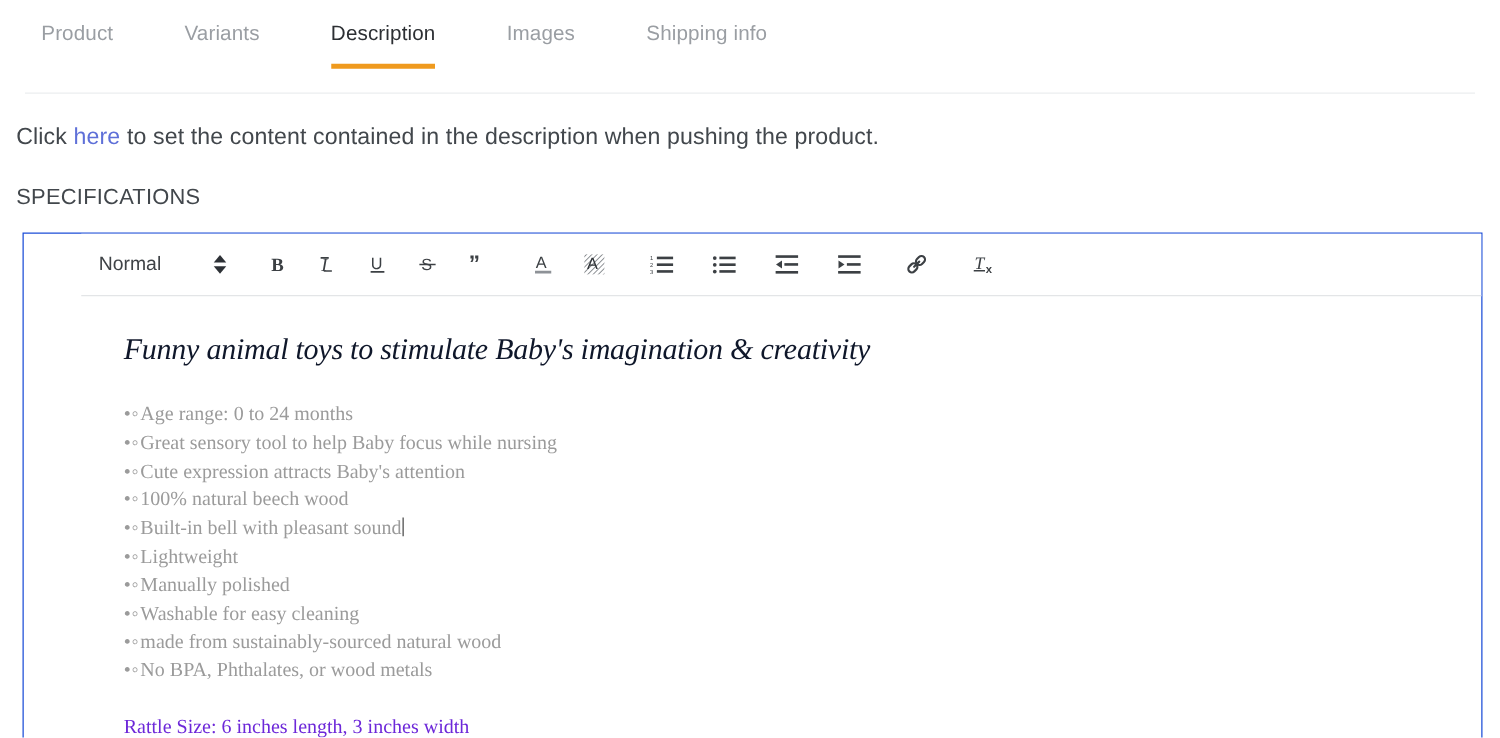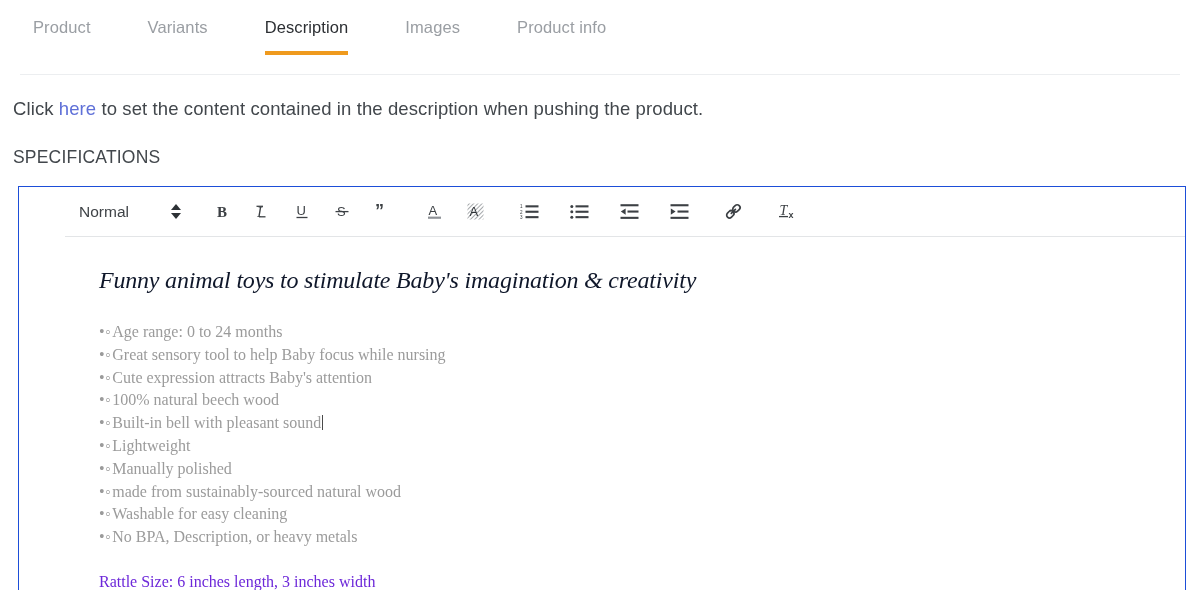--- a/index.html
+++ b/index.html
@@ -187,21 +187,21 @@
 <div class="tabs-bar">
   <div class="tab-pad-left"></div>
   <button class="tab">Product</button>
   <div class="tab-spacer"></div>
   <button class="tab">Variants</button>
   <div class="tab-spacer"></div>
   <button class="tab active">Description</button>
   <div class="tab-spacer"></div>
   <button class="tab">Images</button>
   <div class="tab-spacer"></div>
-  <button class="tab">Product info</button>
+  <button class="tab">Shipping info</button>
 </div>
 
 <div class="intro"><span>Click </span><a class="link" href="#">here</a><span> to set the content contained in the description when pushing the product.</span></div>
 
 <div class="spec-label">SPECIFICATIONS</div>
 
 <div class="editor">
 
   <div class="toolbar">
 
@@ -328,21 +328,21 @@
     <div class="doc-title">Funny animal toys to stimulate Baby's imagination &amp; creativity</div>
 
     <ul class="spec-list">
       <li><span class="mk">•◦</span><span>Age range: 0 to 24 months</span></li>
       <li><span class="mk">•◦</span><span>Great sensory tool to help Baby focus while nursing</span></li>
       <li><span class="mk">•◦</span><span>Cute expression attracts Baby's attention</span></li>
       <li><span class="mk">•◦</span><span>100% natural beech wood</span></li>
       <li><span class="mk">•◦</span><span>Built-in bell with pleasant sound</span><span class="caret"></span></li>
       <li><span class="mk">•◦</span><span>Lightweight</span></li>
       <li><span class="mk">•◦</span><span>Manually polished</span></li>
+      <li><span class="mk">•◦</span><span>Washable for easy cleaning</span></li>
       <li><span class="mk">•◦</span><span>made from sustainably-sourced natural wood</span></li>
-      <li><span class="mk">•◦</span><span>Washable for easy cleaning</span></li>
-      <li><span class="mk">•◦</span><span>No BPA, Description, or heavy metals</span></li>
+      <li><span class="mk">•◦</span><span>No BPA, Phthalates, or wood metals</span></li>
     </ul>
 
     <div class="rattle">Rattle Size: 6 inches length, 3 inches width</div>
   </div>
 
 </div>
 
 </body></html>

